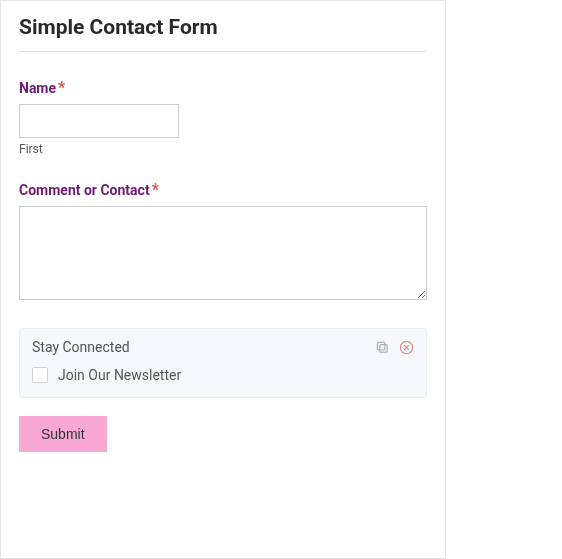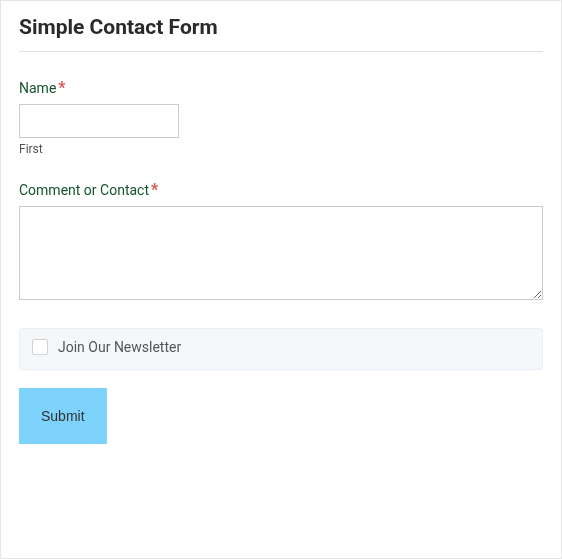--- a/index.html
+++ b/index.html
@@ -3,41 +3,41 @@
 <meta charset="utf-8">
 <style>
 * { box-sizing: border-box; margin: 0; padding: 0; }
 body {
   font-family: -apple-system, BlinkMacSystemFont, "Segoe UI", Roboto, Helvetica, Arial, sans-serif;
   background: #fff;
   width: 562px;
   height: 559px;
 }
 .form-container {
-  width: 562px;
+  width: 446px;
   height: 559px;
   border: 1px solid #e5e5e5;
   padding: 14px 18px 18px 18px;
 }
 .form-title {
   font-size: 21px;
   font-weight: 700;
   color: #2a2a2a;
   margin-bottom: 12px;
 }
 .title-divider {
   border: none;
   border-top: 1px solid #e0e0e0;
   margin-bottom: 26px;
 }
 .field-group { margin-bottom: 24px; }
 .field-label {
   font-size: 14px;
-  font-weight: 400;
-  color: #14532d;
+  font-weight: 700;
+  color: #701a75;
   display: inline-block;
   margin-bottom: 8px;
 }
 .required-mark {
   color: #d9534f;
   font-weight: 700;
   margin-left: 2px;
 }
 .name-row { display: flex; gap: 22px; }
 .name-col { display: flex; flex-direction: column; }
@@ -105,23 +105,23 @@
   width: 16px; height: 16px;
   border: 1px solid #d2d2d2;
   background: #fff;
   border-radius: 2px;
 }
 .check-label {
   font-size: 14px;
   color: #555;
 }
 .submit-btn {
-  background: #7dd3fc;
+  background: #f9a8d4;
   border: none;
-  padding: 20px 22px;
+  padding: 10px 22px;
   font-size: 14px;
   color: #333;
   cursor: pointer;
 }
 </style>
 </head>
 <body>
 
 <div class="form-container">
 
@@ -142,20 +142,38 @@
 
 
   <div class="field-group">
     <div>
       <span class="field-label">Comment or Contact</span><span class="required-mark">*</span>
     </div>
     <textarea class="textarea-input" style=""></textarea>
   </div>
 
   <div class="stay-connected">
+    <div class="stay-head">
+      <span class="stay-title">Stay Connected</span>
+      <div class="stay-actions">
+        <span class="icon-btn">
+          <svg width="15" height="15" viewBox="0 0 16 16" fill="none" stroke="#b3b3b3" stroke-width="1.4">
+            <rect x="5" y="5" width="8" height="8" rx="1"></rect>
+            <rect x="2.5" y="2.5" width="8" height="8" rx="1"></rect>
+          </svg>
+        </span>
+        <span class="icon-btn">
+          <svg width="15" height="15" viewBox="0 0 16 16">
+            <circle cx="8" cy="8" r="6.5" fill="none" stroke="#e08a8a" stroke-width="1.3"></circle>
+            <line x1="5.5" y1="5.5" x2="10.5" y2="10.5" stroke="#e08a8a" stroke-width="1.3"></line>
+            <line x1="10.5" y1="5.5" x2="5.5" y2="10.5" stroke="#e08a8a" stroke-width="1.3"></line>
+          </svg>
+        </span>
+      </div>
+    </div>
     <div class="check-row">
       <span class="checkbox-box"></span>
       <span class="check-label">Join Our Newsletter</span>
     </div>
   </div>
 
   <button class="submit-btn">Submit</button>
 
 </div>
 

